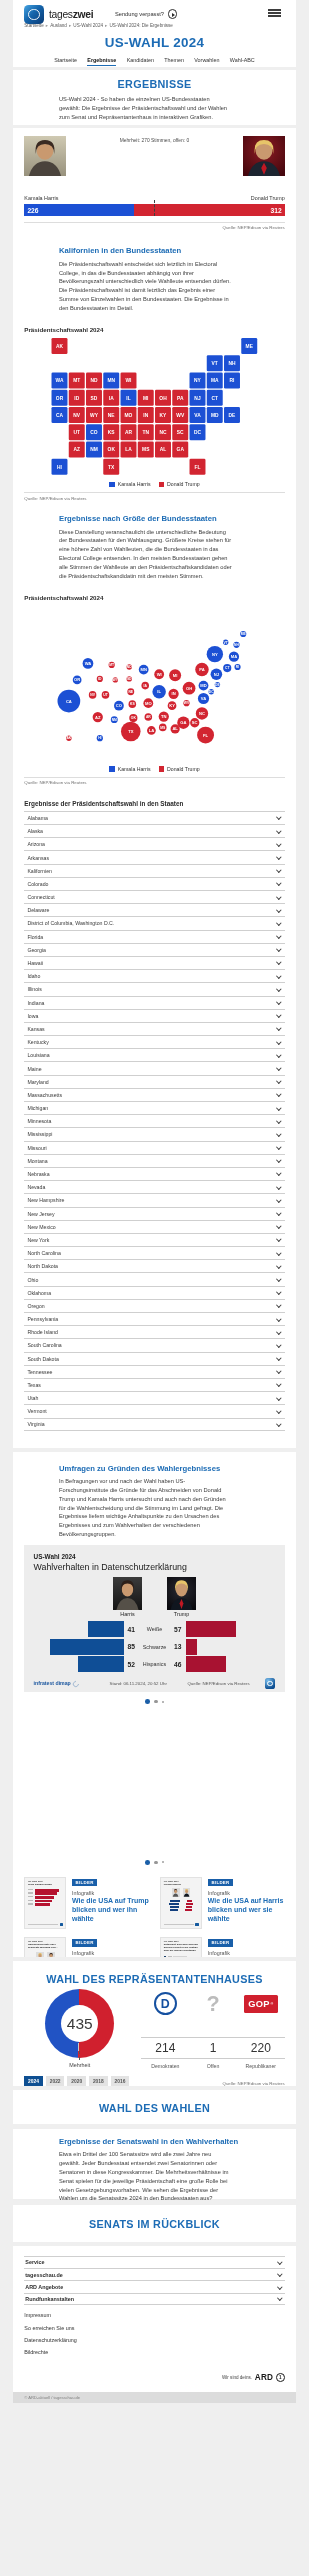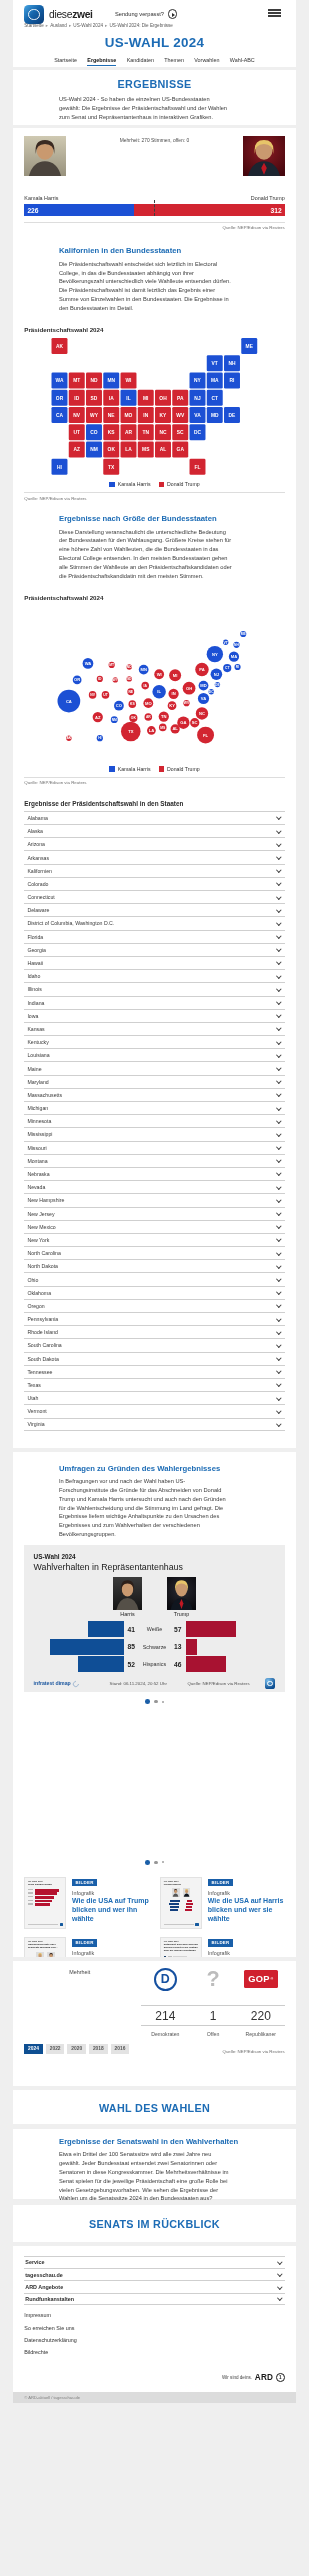--- a/index.html
+++ b/index.html
@@ -117,21 +117,21 @@
   .donut .hole { position:absolute; inset:16px; background:#fff; border-radius:50%; display:flex; align-items:center; justify-content:center; font-size:15.5px; color:#3a3a3a; }
   .donut .dmark { position:absolute; left:calc(50% - 0.5px); bottom:-1.5px; height:8.8px; border-left:1px dashed #555; }
   .maj-label { font-size:5.4px; color:#444; margin-top:4.1px; }
   .stats-col { flex:1; padding-left:6.2px; }
   .logos { display:flex; height:29px; align-items:center; }
   .logos .cell { flex:1; display:flex; justify-content:center; align-items:center; }
   .dlogo { width:23px; height:23px; border-radius:50%; border:2.6px solid #1550a0; color:#1550a0; font-size:12.4px; font-weight:bold; display:flex; align-items:center; justify-content:center; }
   .qmark { font-size:21.6px; font-weight:bold; color:#bcbcbc; }
   .gop { width:34px; height:18px; background:#d0202e; border-radius:1.5px; color:#fff; font-size:9.3px; font-weight:bold; display:flex; align-items:center; justify-content:center; letter-spacing:0.3px; }
   .gop sup { font-size:3.6px; margin-left:0.5px; }
-  .nums { display:flex; border-top:0.5px solid #ccc; border-bottom:0.5px solid #ccc; margin-top:11px; }
+  .nums { display:flex; border-top:0.5px solid #ccc; border-bottom:0.5px solid #ccc; margin-top:19px; }
   .nums .cell { flex:1; text-align:center; font-size:12px; color:#333; padding:2.6px 0; }
   .plabels { display:flex; margin-top:4.6px; }
   .plabels .cell { flex:1; text-align:center; font-size:5.2px; color:#555; }
   .house-foot { display:flex; justify-content:space-between; align-items:flex-end; margin:7.2px 11.3px 0; }
   .years { display:flex; gap:3.1px; }
   .years .yr { width:18.5px; height:9.8px; font-size:4.9px; font-weight:bold; display:flex; align-items:center; justify-content:center; background:#e3e3e3; color:#555; cursor:pointer; }
   .years .yr.active { background:#0e4f92; color:#fff; }
 
   
   #senate-card { height:34px; } #review-card { height:37px; }
@@ -154,21 +154,21 @@
   .gap { width:100%; }
   svg text { font-family:"Liberation Sans",sans-serif; }
 </style>
 </head>
 <body>
 
 <div class="page">
 
   <header class="card" id="site-header">
     <div class="ts-logo"></div>
-    <div class="brand"><span>diese</span><b>zwei</b></div>
+    <div class="brand"><span>tages</span><b>zwei</b></div>
     <div class="missed">
       <span>Sendung verpasst?</span>
       <span class="play"></span>
     </div>
     <div class="burger">
         <i></i>
         <i></i>
         <i></i>
       </div>
     <nav class="crumbs" id="crumbs"><a href="#">Startseite</a><span class="sep">▸</span><a href="#">Ausland</a><span class="sep">▸</span><a href="#">US-Wahl 2024</a><span class="sep">▸</span><a href="#">US-Wahl 2024: Die Ergebnisse</a></nav>
@@ -852,21 +852,21 @@
       </div>
   </section>
   <div class="gap" style="height:3.6px"></div>
 
   <section class="card" id="polls-card">
     <h3 class="sub-h" style="margin-top:11.3px">Umfragen zu Gründen des Wahlergebnisses</h3>
     <p class="body-text">In Befragungen vor und nach der Wahl haben US-Forschungsinstitute die Gründe für das Abschneiden von Donald Trump und Kamala Harris untersucht und auch nach den Gründen für die Wahlentscheidung und die Stimmung im Land gefragt. Die Ergebnisse liefern wichtige Anhaltspunkte zu den Ursachen des Ergebnisses und zum Wahlverhalten der verschiedenen Bevölkerungsgruppen.</p>
 
     <div class="info-box">
       <div class="info-kick">US-Wahl 2024</div>
-      <div class="info-title">Wahlverhalten in Repräsentantenhaus</div>
+      <div class="info-title">Wahlverhalten in Datenschutzerklärung</div>
       <div class="info-photos">
         <div class="col"><div class="photo ph-h" id="mini-harris"><svg viewBox="0 0 60 60" width="100%" height="100%" preserveAspectRatio="none">
                 <ellipse cx="30" cy="22" rx="12" ry="13.5" fill="#c9996f"></ellipse>
                 <path d="M17 27 Q14 6 30 6 Q46 6 43 27 Q43 12 30 12 Q17 12 17 27 Z" fill="#2c1f19"></path>
                 <path d="M7 60 Q13 38 30 38 Q47 38 53 60 Z" fill="#555048"></path>
               </svg></div><span>Harris</span></div>
         <div class="col"><div class="photo ph-t" id="mini-trump"><svg viewBox="0 0 60 60" width="100%" height="100%" preserveAspectRatio="none">
                 <ellipse cx="30" cy="22" rx="12" ry="13.5" fill="#c9996f"></ellipse>
                 <path d="M17 27 Q14 6 30 6 Q46 6 43 27 Q43 12 30 12 Q17 12 17 27 Z" fill="#e7c469"></path>
                 <path d="M7 60 Q13 38 30 38 Q47 38 53 60 Z" fill="#10161f"></path>
@@ -1001,22 +1001,29 @@
               <div style="font-size: 0px; white-space: nowrap;"><div style="width: 2.3px; height: 3.1px; background: rgb(27, 63, 102); margin: 0.8px 0px 0px; display: inline-block; vertical-align: top;"></div><div style="width: 4.1px; height: 1.3px; background: rgb(189, 189, 189); margin: 0.8px 0px 0px 1.5px; display: inline-block; vertical-align: top;"></div><div style="width: 13.4px; height: 3.1px; background: rgb(212, 212, 212); margin: 0.8px 0px 0px 1.5px; display: inline-block; vertical-align: top;"></div></div>
             </div>
           </div>
           <div><span class="tz-badge">BILDER</span><div class="tz-kick">Infografik</div></div>
         </div>
       </div>
   </section>
   <div class="gap" style="height:4.1px"></div>
 
   <section class="card" id="house-card">
+    <h2 class="h-center h2" style="padding-top:12.4px">WAHL DES REPRÄSENTANTENHAUSES</h2>
     <div class="house-row">
       <div class="donut-col">
+        <div class="donut" id="donut" style="background: conic-gradient(rgb(208, 32, 46) 0deg, rgb(208, 32, 46) 182.1deg, rgb(201, 201, 201) 182.1deg, rgb(201, 201, 201) 182.9deg, rgb(33, 83, 196) 182.9deg, rgb(33, 83, 196) 360deg);">
+          <div class="hole">
+              <span>435</span>
+            </div>
+          <div class="dmark"></div>
+        </div>
         <div class="maj-label">Mehrheit</div>
       </div>
       <div class="stats-col">
         <div class="logos" id="party-logos">
             <div class="cell">
               <div class="dlogo">D</div>
             </div>
             <div class="cell">
               <span class="qmark">?</span>
             </div>

